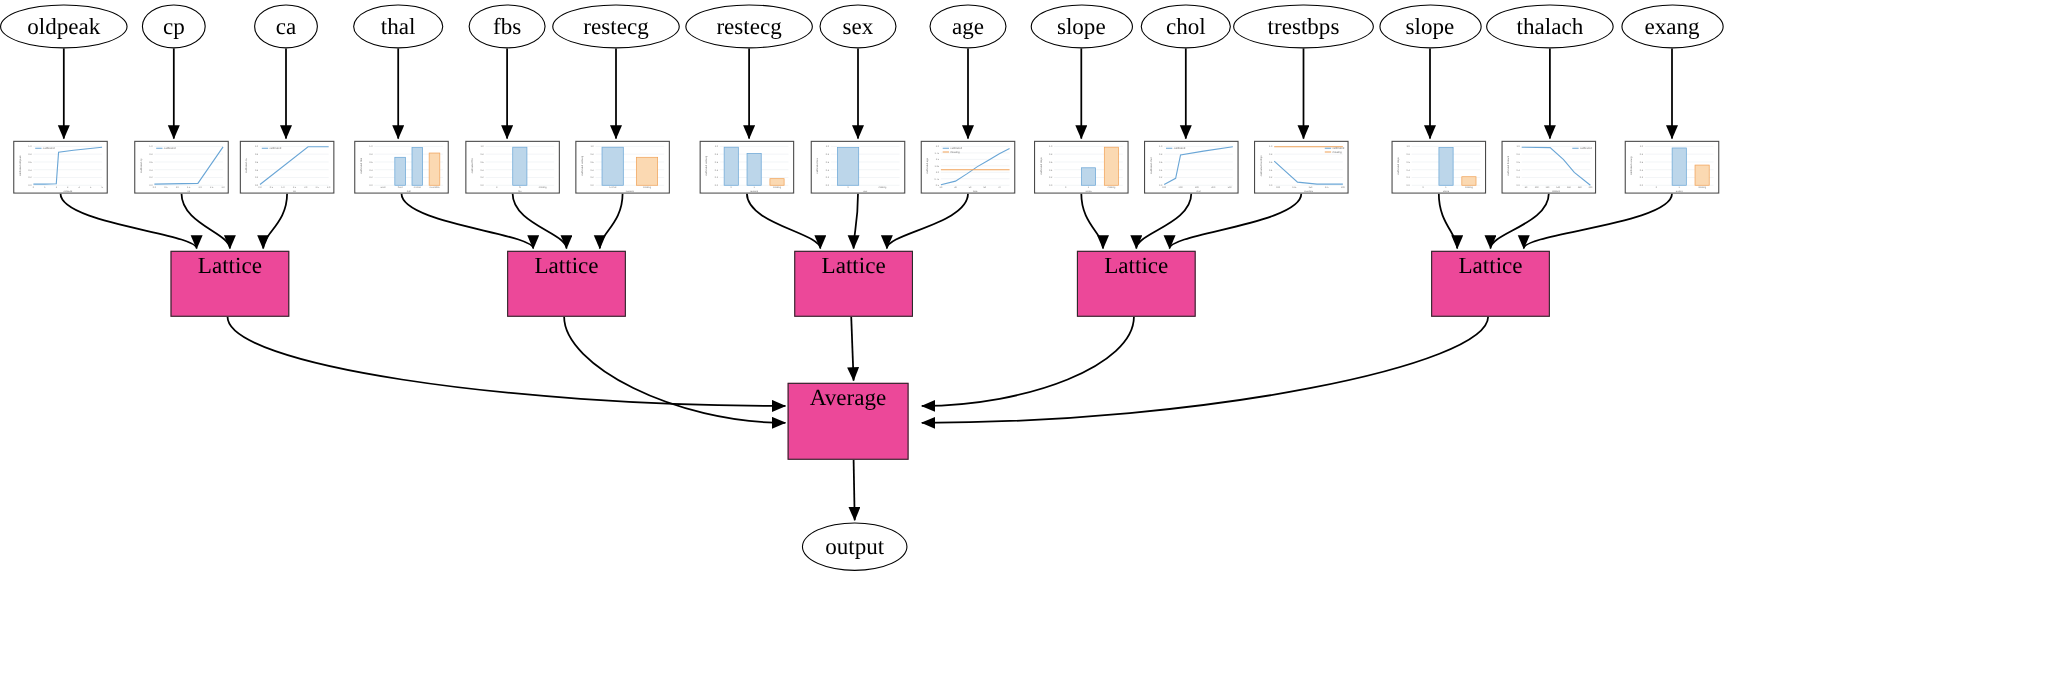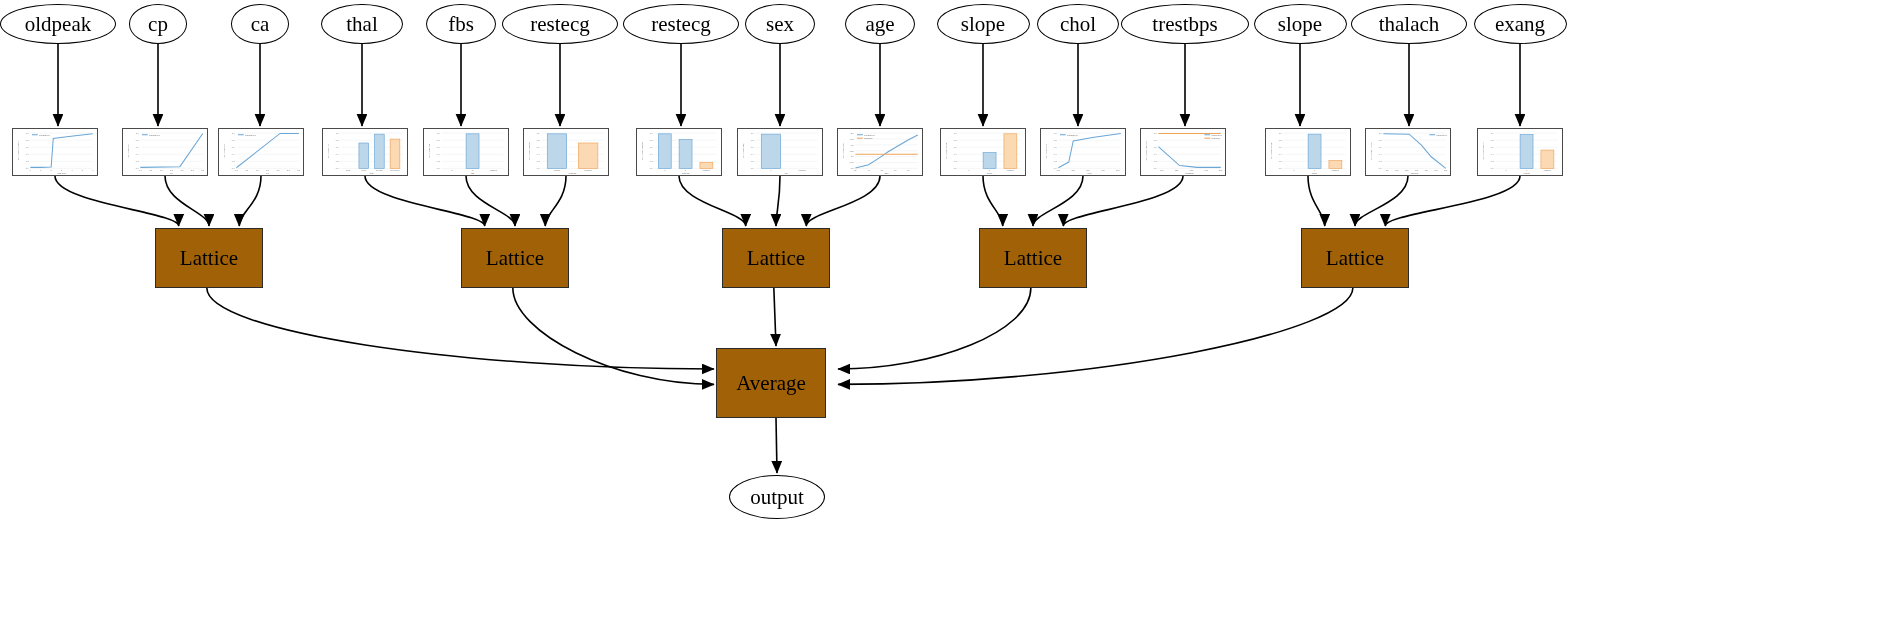--- a/index.html
+++ b/index.html
@@ -7,22 +7,22 @@
   #stage{position:relative;width:1884px;height:627px;}
   svg.edges{position:absolute;left:0;top:0;width:1884px;height:627px;pointer-events:none;}
 
   .node-ellipse{
     position:absolute;border:1.3px solid #000;border-radius:50%;
     background:#fff;display:flex;align-items:center;justify-content:center;
     font-size:21px;color:#000;font-family:"Liberation Serif",serif;
     box-sizing:border-box;white-space:nowrap;
   }
   .node-box{
-    position:absolute;border:1.4px solid #2b2b2b;background:#a16207;
-    display:flex;align-items:center;justify-content:center;
+    position:absolute;border:1.4px solid #2b2b2b;background:#ec4899;
+    display:flex;justify-content:center;
     font-size:21px;color:#000;font-family:"Liberation Serif",serif;box-sizing:border-box;
   }
   .plot-card{
     position:absolute;border:1.4px solid #4a4a4a;background:#fff;box-sizing:border-box;
     overflow:hidden;
   }
   .plot-card svg{display:block;width:100%;height:100%;}
   .gridline{stroke:#eceff3;stroke-width:.7;}
   .serieso{stroke:#f0a258;stroke-width:1.25;fill:none;}
   .seriesb{stroke:#6aa6d6;stroke-width:1.25;fill:none;}

